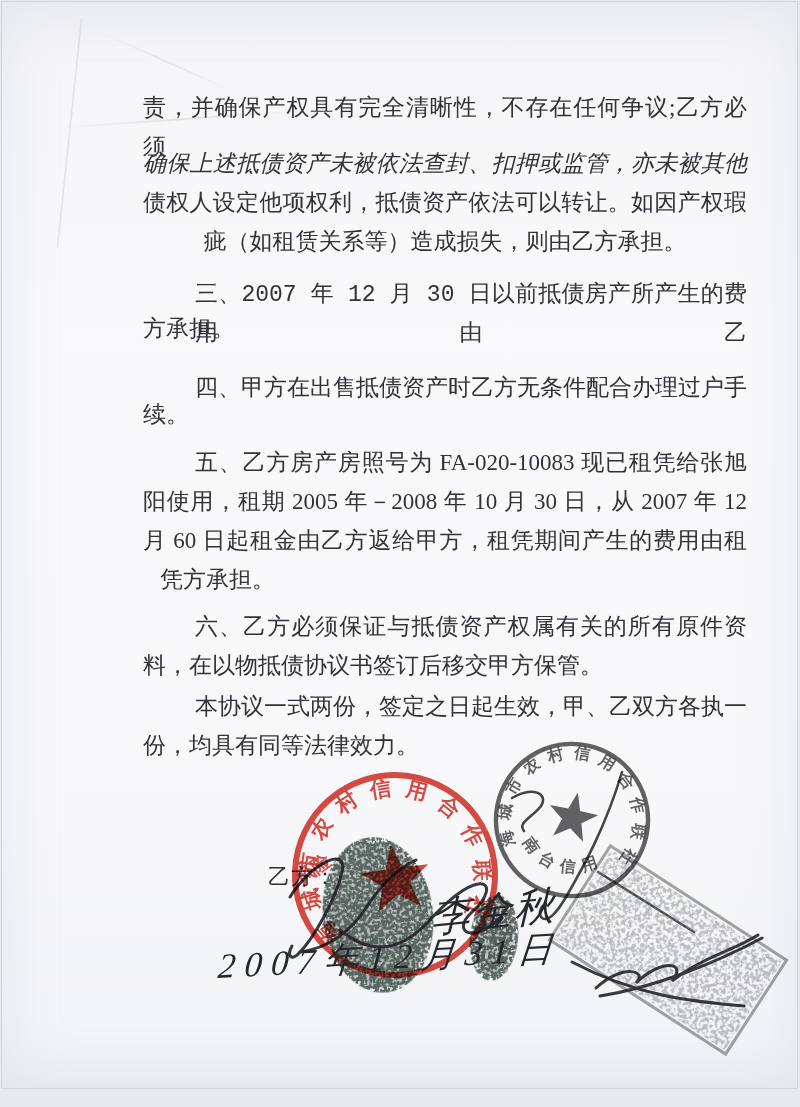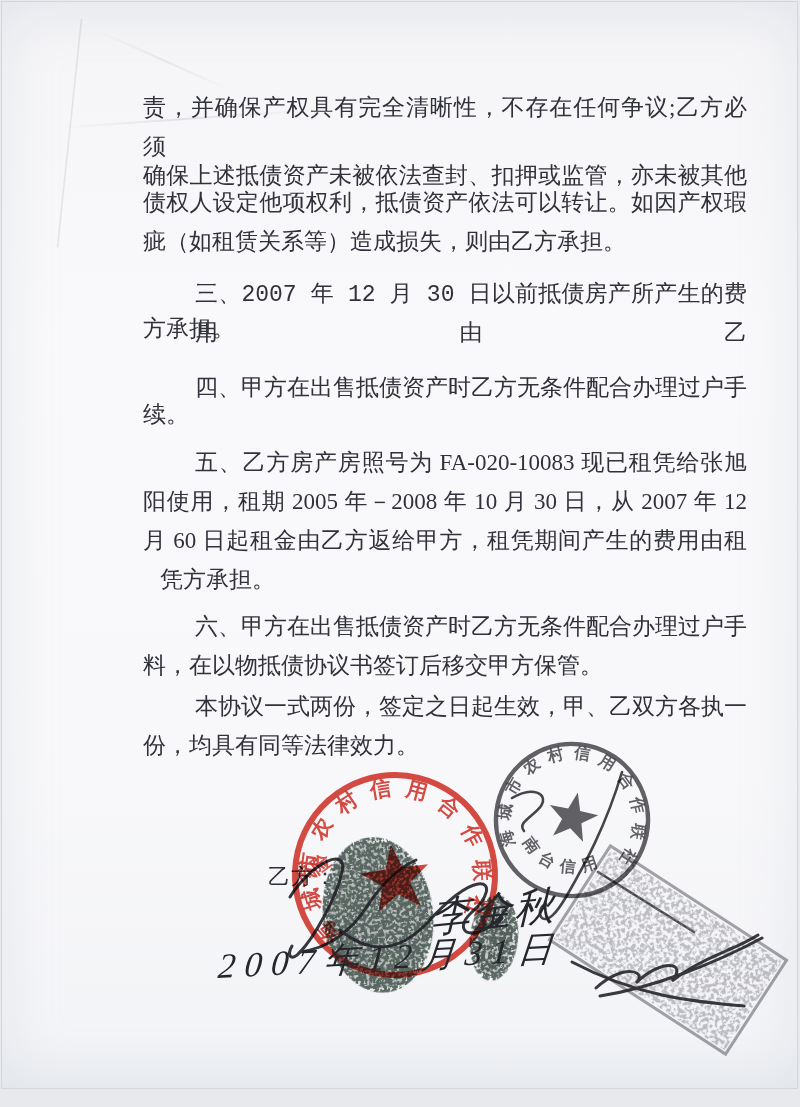--- a/index.html
+++ b/index.html
@@ -57,32 +57,32 @@
 <body>
 
 <div id="screen">
   <div class="paper"></div>
   <div class="crease c1"></div>
   <div class="crease c2"></div>
   <div class="crease c3"></div>
 
   <div id="body-text">
       <div class="textline fill" style="top: 88px;">责，并确保产权具有完全清晰性，不存在任何争议;乙方必须</div>
-      <div class="textline fill" style="top: 156px;">确保上述抵债资产未被依法查封、扣押或监管，亦未被其他</div>
+      <div class="textline fill" style="top: 144px; font-style: italic;">确保上述抵债资产未被依法查封、扣押或监管，亦未被其他</div>
       <div class="textline fill" style="top: 183px;">债权人设定他项权利，抵债资产依法可以转让。如因产权瑕</div>
-      <div class="textline" style="top: 222px;">疵（如租赁关系等）造成损失，则由乙方承担。</div>
+      <div class="textline" style="top: 222px; text-align: center;">疵（如租赁关系等）造成损失，则由乙方承担。</div>
       <div class="textline indent fill" style="top: 276px; font-family: Liberation Mono, monospace;">三、2007 年 12 月 30 日以前抵债房产所产生的费用由乙</div>
       <div class="textline" style="top: 309px;">方承担。</div>
       <div class="textline indent fill" style="top: 356px; margin-top: 12px;">四、甲方在出售抵债资产时乙方无条件配合办理过户手</div>
       <div class="textline" style="top: 395px;">续。</div>
       <div class="textline indent fill" style="top: 443px;">五、乙方房产房照号为 FA-020-10083 现已租凭给张旭</div>
       <div class="textline fill" style="top: 482px;">阳使用，租期 2005 年－2008 年 10 月 30 日，从 2007 年 12</div>
       <div class="textline fill" style="top: 521px;">月 60 日起租金由乙方返给甲方，租凭期间产生的费用由租</div>
       <div class="textline" style="top: 560px; margin-left: 17px;">凭方承担。</div>
-      <div class="textline indent fill" style="top: 607px;">六、甲方在出售抵债资产时乙方无条件配合办理过户手</div>
+      <div class="textline indent fill" style="top: 607px;">六、乙方必须保证与抵债资产权属有关的所有原件资</div>
       <div class="textline" style="top: 646px;">料，在以物抵债协议书签订后移交甲方保管。</div>
       <div class="textline indent fill" style="top: 687px;">本协议一式两份，签定之日起生效，甲、乙双方各执一</div>
       <div class="textline" style="top: 726px;">份，均具有同等法律效力。</div>
     </div>
 
   <div id="party-b" class="partyline">乙方：</div>
 
   <svg id="red-seal" class="seal" width="230" height="230" viewBox="0 0 230 230">
     <circle cx="115" cy="115" r="100" fill="none" stroke="#d3281e" stroke-width="6" opacity="0.9"></circle>
     <polygon fill="#d3281e" opacity="0.92" points="115,84 123.5,108.3 149.2,108.9 128.8,124.5 136.2,149.1 115,134.5 93.8,149.1 101.2,124.5 80.8,108.9 106.5,108.3"></polygon>

